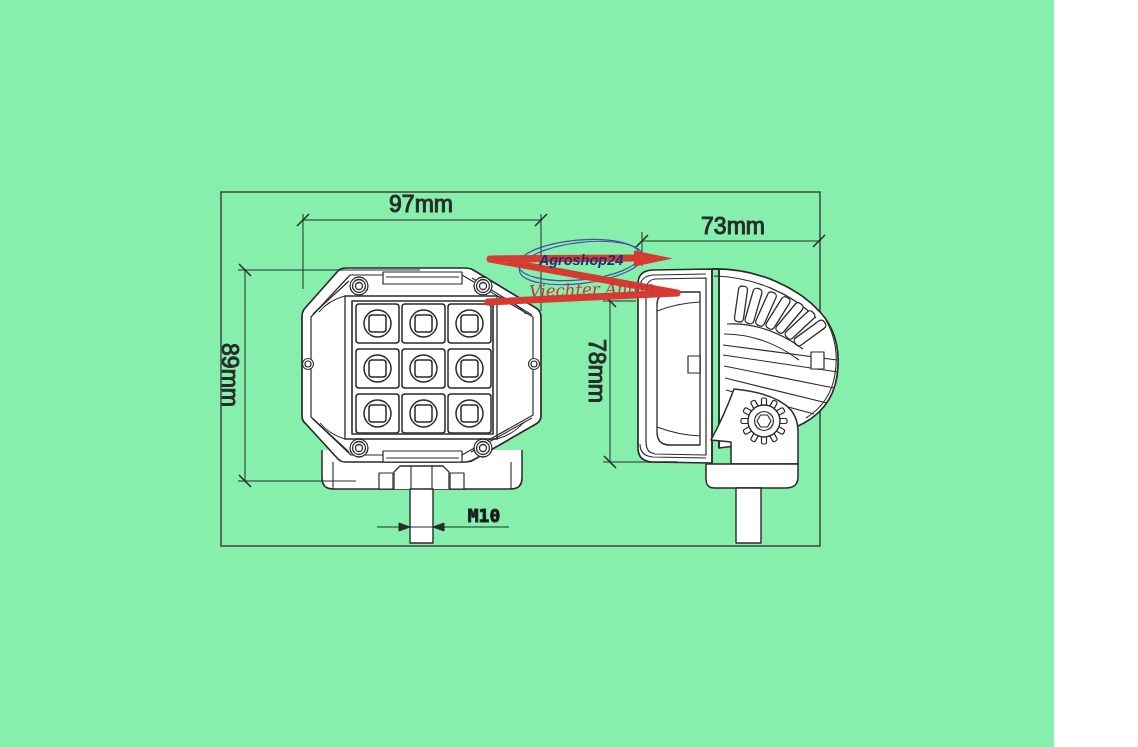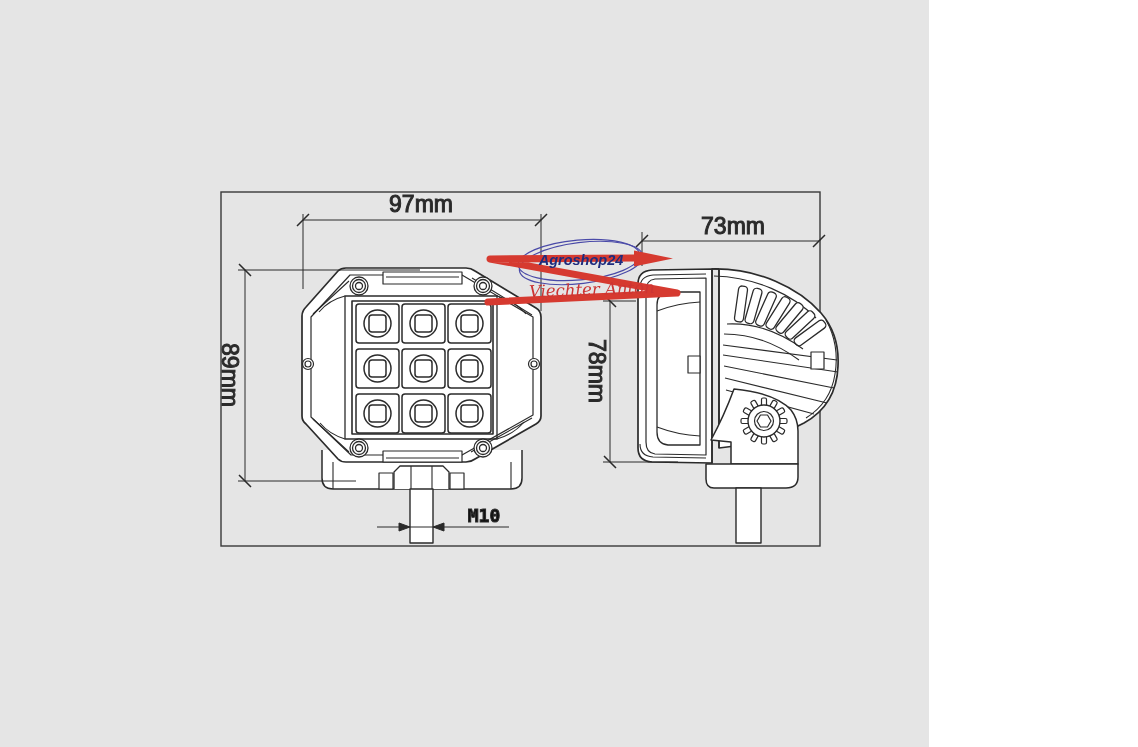--- a/index.html
+++ b/index.html
@@ -1,17 +1,17 @@
 <!DOCTYPE html>
 <html><head>
 <meta charset="utf-8">
 <style>
   html,body{margin:0;padding:0;background:#ffffff;}
-  .stage{position:relative;width:929px;height:747px;background:#e5e5e5;overflow:hidden;
-         font-family:"Liberation Sans",sans-serif;}
+  .stage{position:relative;width:1038px;height:747px;background:#86efac;overflow:hidden;
+         font-family:"Liberation Sans",sans-serif;padding-left:16px;}
   svg{position:absolute;left:0;top:0;}
   .dim-text{font-family:"Liberation Sans",sans-serif;font-size:23px;fill:#2a2a2a;}
   .thread-text{font-family:"DejaVu Sans Mono",monospace;font-size:18px;font-weight:bold;fill:#111;}
   .shop-text{font-family:"Liberation Sans",sans-serif;font-size:14.5px;font-weight:bold;font-style:italic;fill:#1e2c7e;}
   .sig-text{font-family:"DejaVu Serif",serif;font-size:16.5px;font-style:italic;fill:#cc3433;}
 </style>
 </head>
 <body>
 
 <div class="stage">

